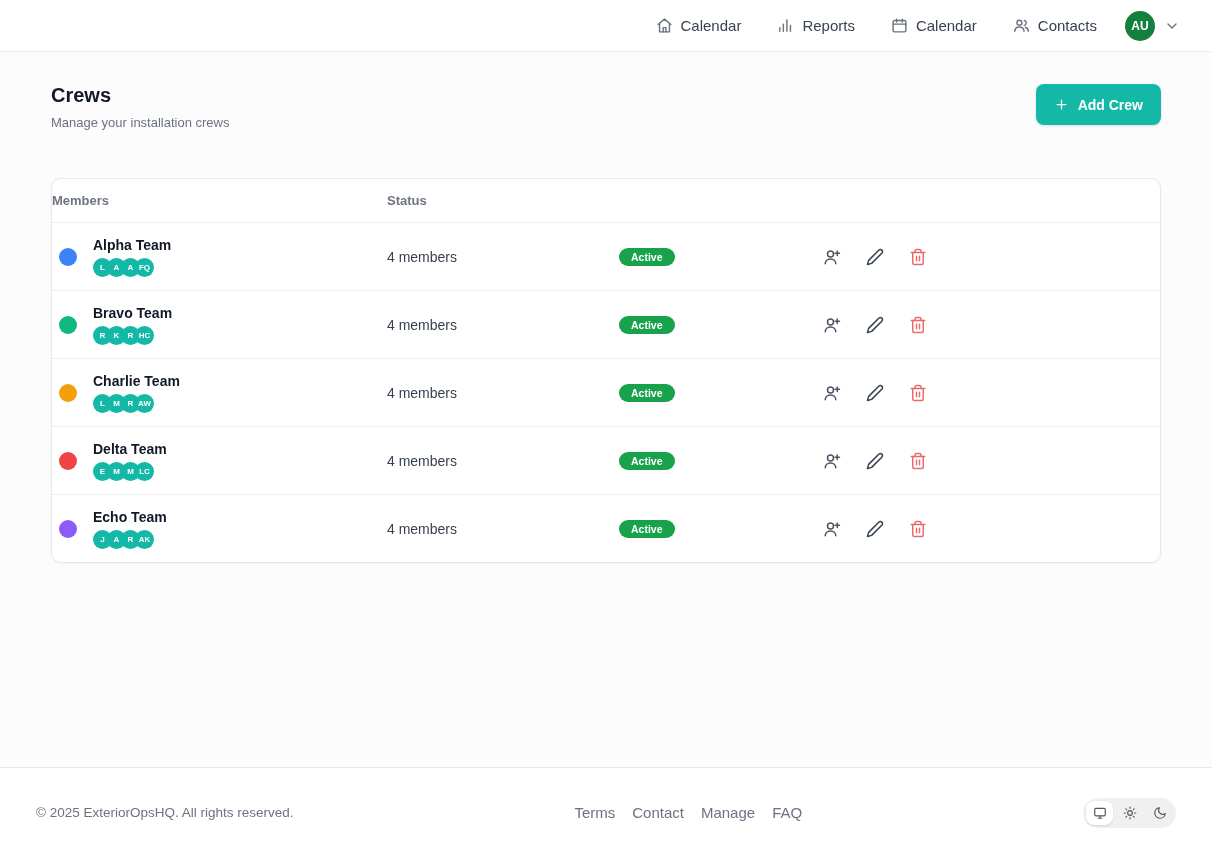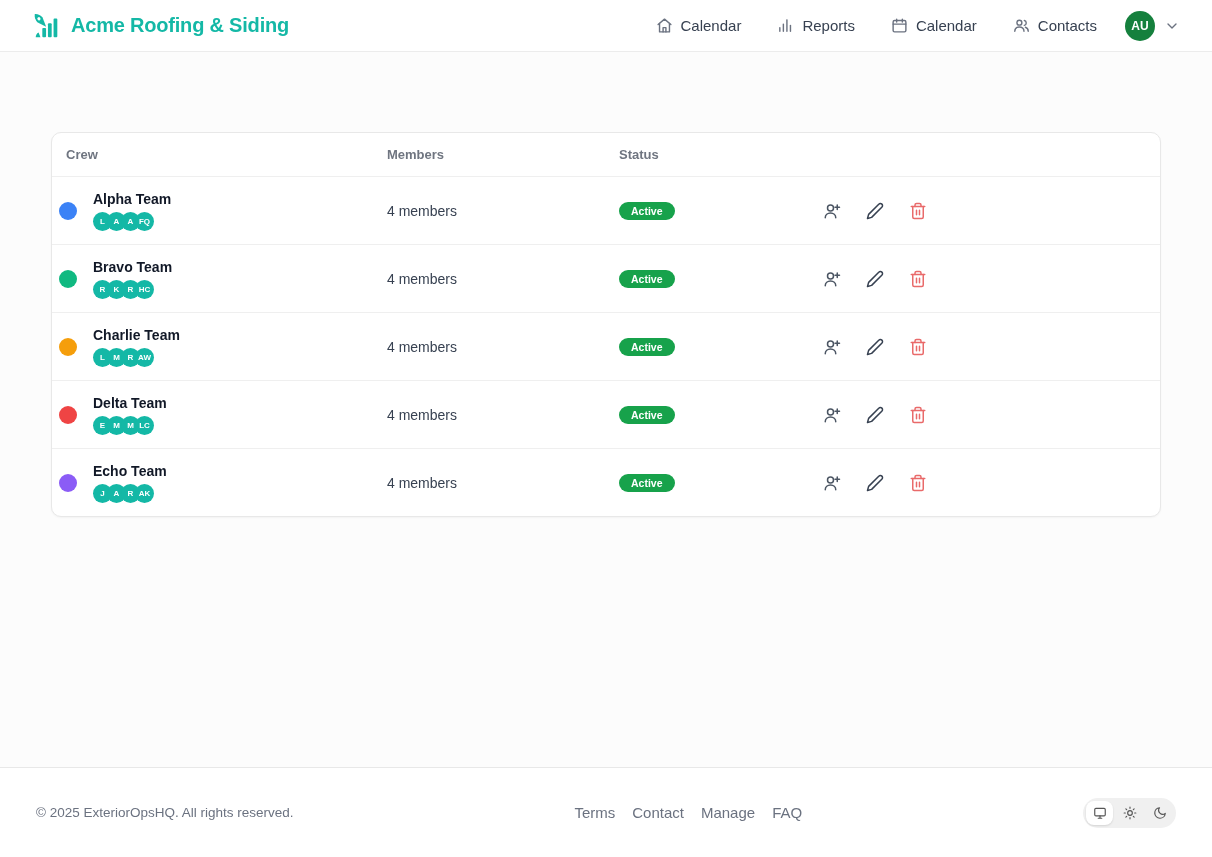--- a/index.html
+++ b/index.html
@@ -173,28 +173,20 @@
       <circle cx="12" cy="12" r="4"></circle>
       <path d="M12 2v2M12 20v2M4.9 4.9l1.4 1.4M17.7 17.7l1.4 1.4M2 12h2M20 12h2M4.9 19.1l1.4-1.4M17.7 6.3l1.4-1.4"></path>
     </symbol>
     <symbol id="i-moon" viewBox="0 0 24 24">
       <path d="M21 12.8A9 9 0 1 1 11.2 3a7 7 0 0 0 9.8 9.8z"></path>
     </symbol>
   </defs>
 </svg>
 
 <header>
-  <div class="brand">
-    <span class="brand-icon">
-      <svg fill="#14b8a6">
-          <use href="#i-logo"></use>
-        </svg>
-    </span>
-    <span class="brand-name">Acme Roofing &amp; Siding</span>
-  </div>
   <nav>
     <a class="nav-item">
       <span class="nav-ic">
           <svg class="ic">
             <use href="#i-home"></use>
           </svg>
         </span>
       <span>Calendar</span>
     </a>
     <a class="nav-item">
@@ -226,24 +218,37 @@
     <div class="avatar">AU</div>
     <span class="chev">
         <svg class="ic">
           <use href="#i-chevron-down"></use>
         </svg>
       </span>
   </div>
 </header>
 
 <main>
+  <div class="page-head">
+    <div>
+      <h1 class="page-title">Crews</h1>
+      <div class="page-subtitle">Manage your installation crews</div>
+    </div>
+    <button class="add-btn">
+      <span style="display:flex">
+          <svg class="ic">
+            <use href="#i-plus"></use>
+          </svg>
+        </span>
+      <span>Add Crew</span>
+    </button>
+  </div>
 
   <div class="card">
     <div class="thead">
-      <div class="th c-crew">Crew</div>
       <div class="th">Members</div>
       <div class="th">Status</div>
       <div class="th"></div>
     </div>
 
     <div class="row">
       <div class="cell-crew">
         <span class="dot" style="background-color: rgb(59, 130, 246);"></span>
         <div class="crew-info">
           <div class="crew-name">Alpha Team</div>

